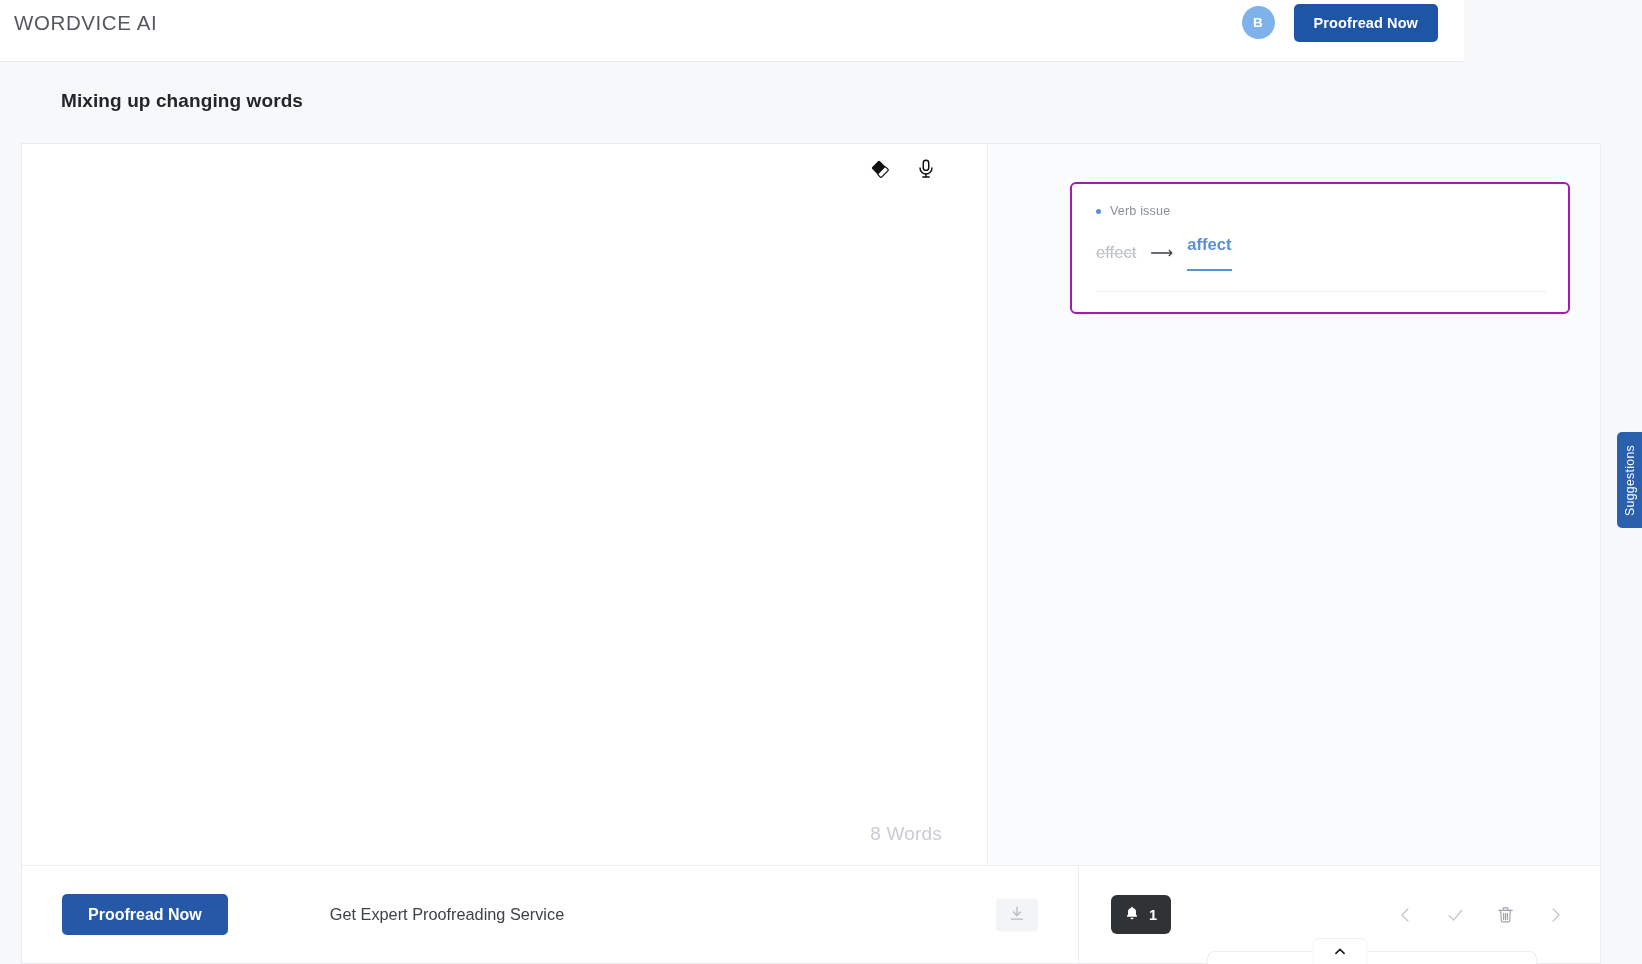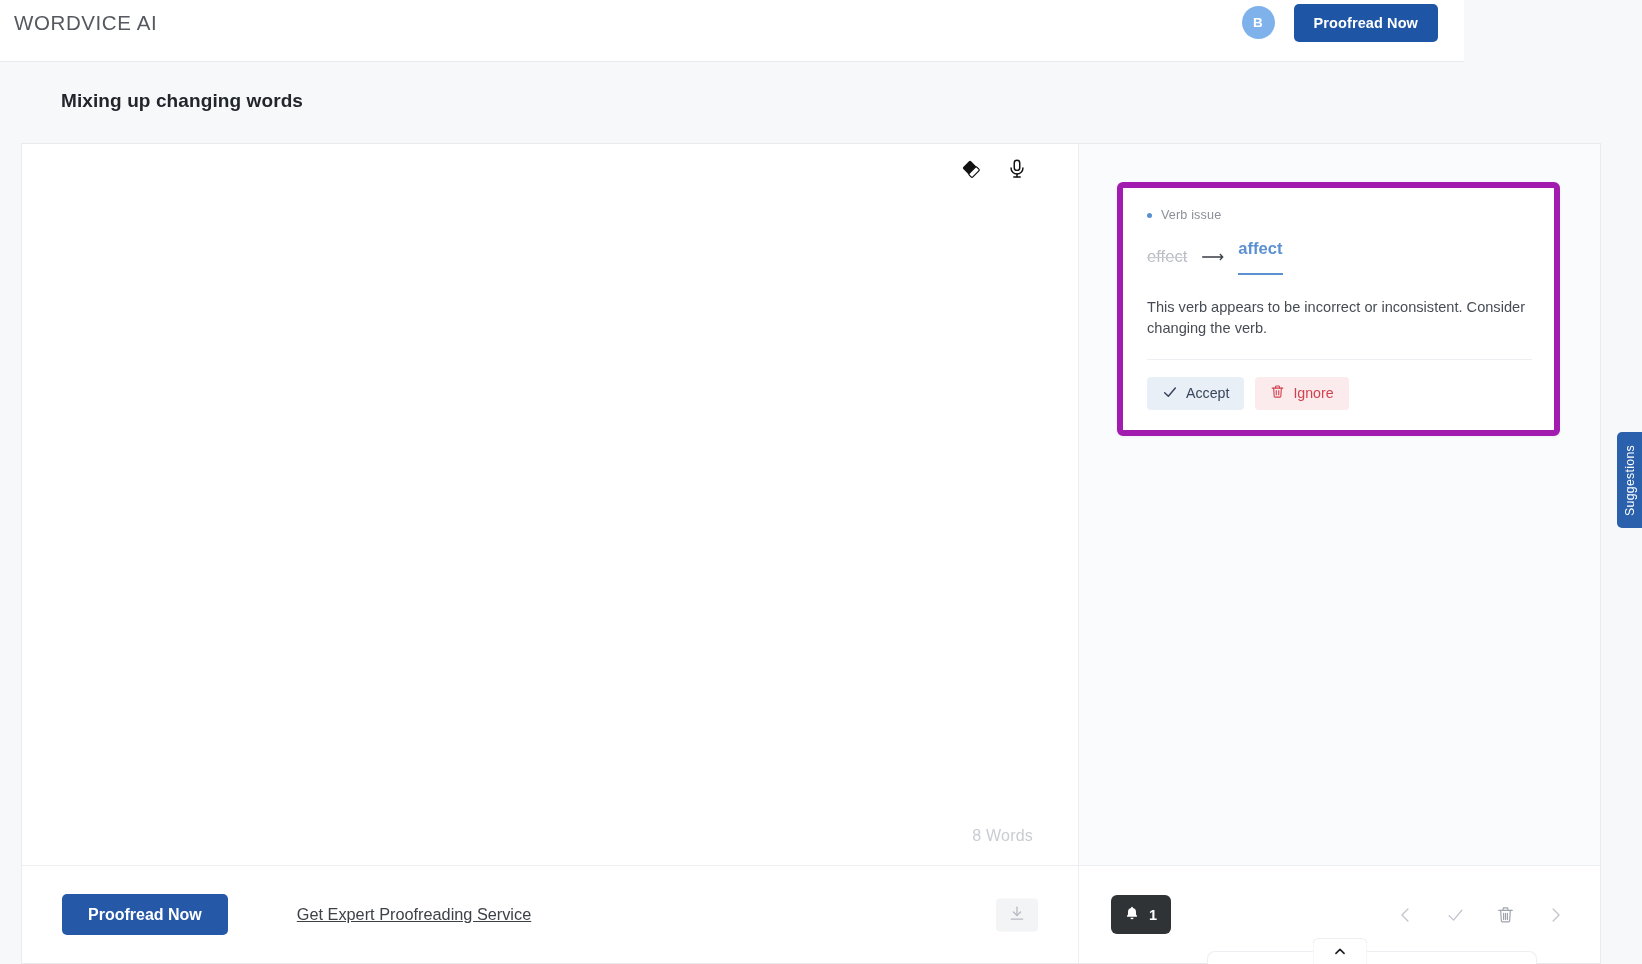--- a/index.html
+++ b/index.html
@@ -148,42 +148,43 @@
     height: 17px;
     background: #222;
     vertical-align: -3px;
     margin-left: 1px;
   }
 
   .wordcount {
     position: absolute;
     right: 45px;
     bottom: 20px;
-    font-size: 16px;
+    font-size: 19px;
     color: #c9ccd2;
     letter-spacing: .2px;
     margin-left: 29px;
   }
 
   
   .sugg-pane {
     position: relative;
     flex: 1;
     height: 100%;
     background: #fafbfc;
     padding: 38px 30px 0 38px;
   }
 
   .sugg-card {
     background: #ffffff;
-    border: 6px solid #a21caf;
+    border: 2px solid #a21caf;
     border-radius: 6px;
     box-shadow: 0 1px 3px rgba(20,30,50,.05);
     padding: 20px 22px 20px 24px;
-    width: 443px;
+    width: 500px;
+    margin-left: 44px;
   }
 
   .sugg-kind {
     display: flex;
     align-items: center;
     gap: 9px;
     font-size: 12.6px;
     color: #8b9099;
     letter-spacing: .15px;
   }
@@ -311,23 +312,22 @@
     font-weight: 700;
     padding: 0 26px;
     height: 41px;
     cursor: pointer;
     white-space: nowrap;
   }
 
   .expert-text {
     font-size: 16.3px;
     color: #3d4248;
-    margin-left: 69px;
+    margin-left: 102px;
     white-space: nowrap;
-    text-decoration: underline;
   }
 
   .download-btn {
     position: absolute;
     right: 40px;
     top: 50%;
     transform: translateY(-50%);
     width: 42px; height: 33px;
     background: #f3f4f6;
     border: none;
@@ -465,45 +465,23 @@
         <span class="kind-dot"></span>
         <span>Verb issue</span>
       </div>
 
       <div class="sugg-change">
         <span class="old-word">effect</span>
         <span class="arrow-glyph">⟶</span>
         <span class="new-word">affect</span>
       </div>
 
-      <div class="sugg-desc">This verb appears to be incorrect or inconsistent. Consider changing the verb.</div>
 
       <div class="sugg-sep"></div>
 
-      <div class="sugg-actions">
-        <button class="act act-accept">
-          <span>
-            <svg width="16" height="16" viewBox="0 0 24 24" fill="none" stroke="#36455b" stroke-width="2.2" stroke-linecap="round" stroke-linejoin="round" aria-hidden="true">
-              <polyline points="4 13 9.5 18.5 20 6"></polyline>
-            </svg>
-          </span>
-          <span>Accept</span>
-        </button>
-        <button class="act act-ignore">
-          <span>
-            <svg width="15" height="15" viewBox="0 0 24 24" fill="none" stroke="#cf4350" stroke-width="1.8" stroke-linecap="round" stroke-linejoin="round" aria-hidden="true">
-              <path d="M3.5 6.5h17"></path>
-              <path d="M9 6.5V4.2a1 1 0 0 1 1-1h4a1 1 0 0 1 1 1v2.3"></path>
-              <path d="M5.8 6.5l.9 13.2a1.3 1.3 0 0 0 1.3 1.2h8a1.3 1.3 0 0 0 1.3-1.2l.9-13.2"></path>
-              <path d="M10 10.3v7M14 10.3v7"></path>
-            </svg>
-          </span>
-          <span>Ignore</span>
-        </button>
-      </div>
 
     </div>
   </div>
 </div>
 
 <div class="side-tab">
   <span>Suggestions</span>
 </div>
 
 <div class="bottombar">

